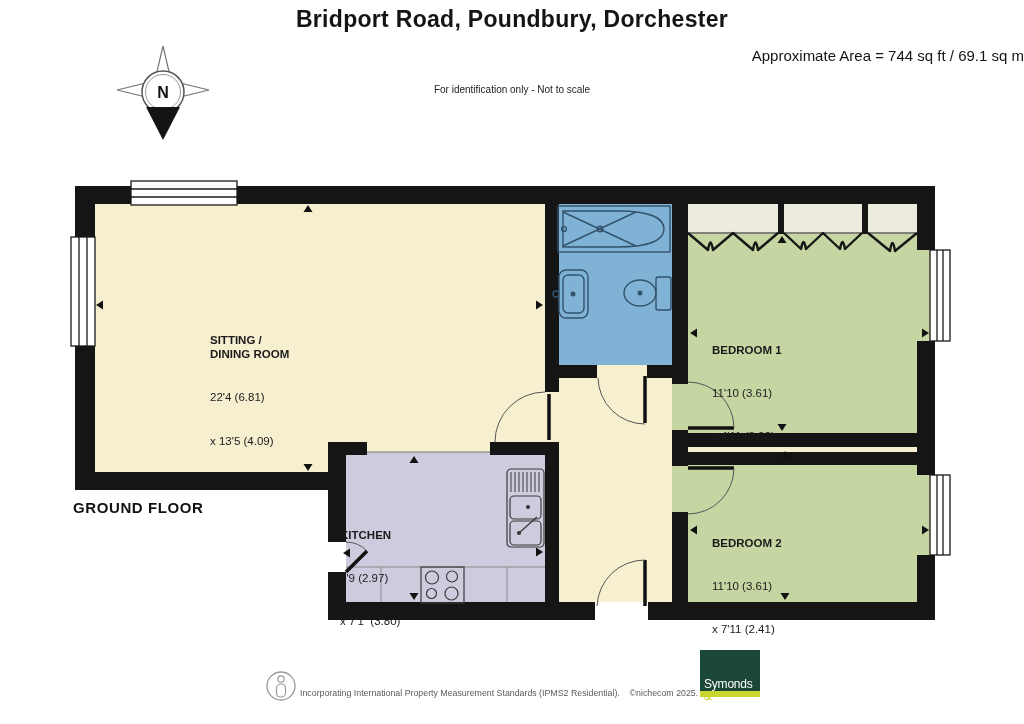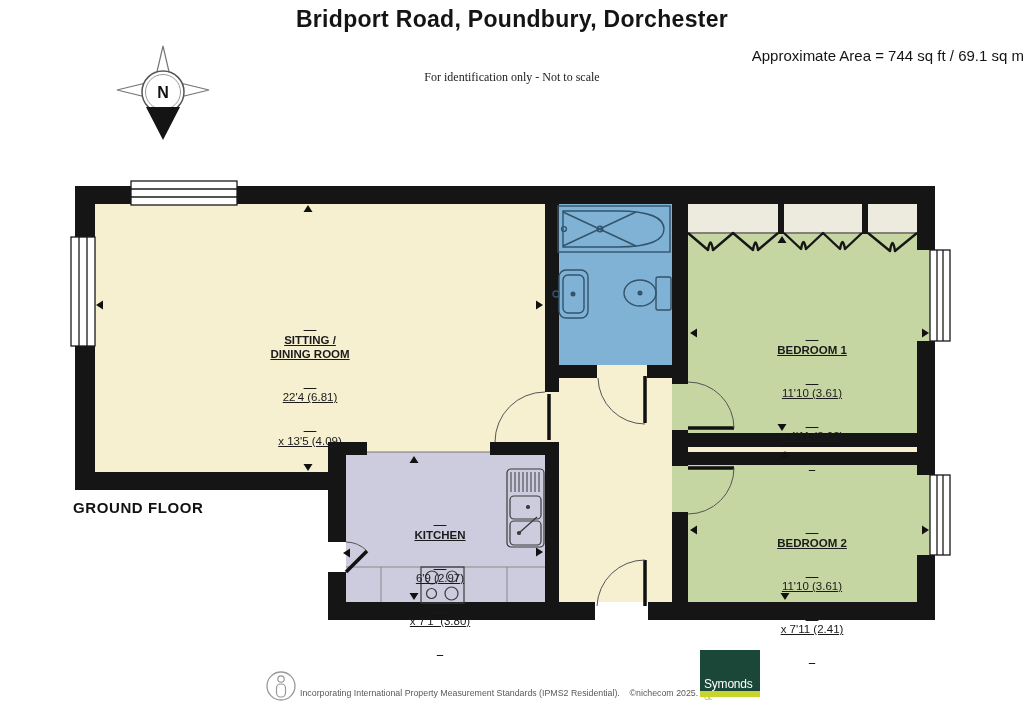--- a/index.html
+++ b/index.html
@@ -1,24 +1,24 @@
 <!DOCTYPE html>
 <html><head>
 <meta charset="utf-8">
 <style>
   html,body{margin:0;padding:0;background:#fff;}
   .canvas{position:relative;width:1024px;height:724px;background:#ffffff;overflow:hidden;
           font-family:"Liberation Sans", sans-serif;color:#161616;}
   .plan-svg{position:absolute;left:0;top:0;}
   .title{position:absolute;left:0;right:0;top:6px;text-align:center;font-size:23px;font-weight:bold;letter-spacing:.3px;color:#141414;}
   .area-line{position:absolute;left:0;right:0;top:47px;text-align:right;font-size:15px;color:#141414;}
-  .note-line{position:absolute;left:0;right:0;top:70px;text-align:center;font-size:12px;color:#222;font-family:Liberation Serif, serif;}
+  .note-line{position:absolute;left:0;right:0;top:84px;text-align:center;font-size:10px;color:#222;}
   .floor-label{position:absolute;left:73px;top:499px;font-size:15px;font-weight:bold;letter-spacing:.6px;color:#111;}
-  .room-label{position:absolute;width:200px;text-align:center;font-size:11.5px;line-height:14.4px;
-              color:#1a1a1a;white-space:pre-wrap;text-decoration:underline;}
+  .room-label{position:absolute;width:200px;font-size:11.5px;line-height:14.4px;
+              color:#1a1a1a;white-space:pre-wrap;}
   .room-label .name{font-weight:bold;}
   .lbl-sitting{left:210px;top:304px;}
   .lbl-kitchen{left:340px;top:499px;}
   .lbl-bed1{left:712px;top:314px;}
   .lbl-bed2{left:712px;top:507px;}
   .disclaimer{position:absolute;left:300px;top:666px;width:420px;font-size:8.8px;line-height:11px;color:#5a5a5a;white-space:pre-wrap;}
   .logo{position:absolute;left:700px;top:650px;width:60px;height:47px;background:#1b4738;}
   .logo .strip{position:absolute;left:0;right:0;bottom:0;height:6px;background:#c9d42e;}
   .logo .txt{position:absolute;left:4px;top:29px;font-size:12px;line-height:11.5px;color:#ffffff;letter-spacing:-.2px;}
   .logo .amp{color:#c9d42e;}

